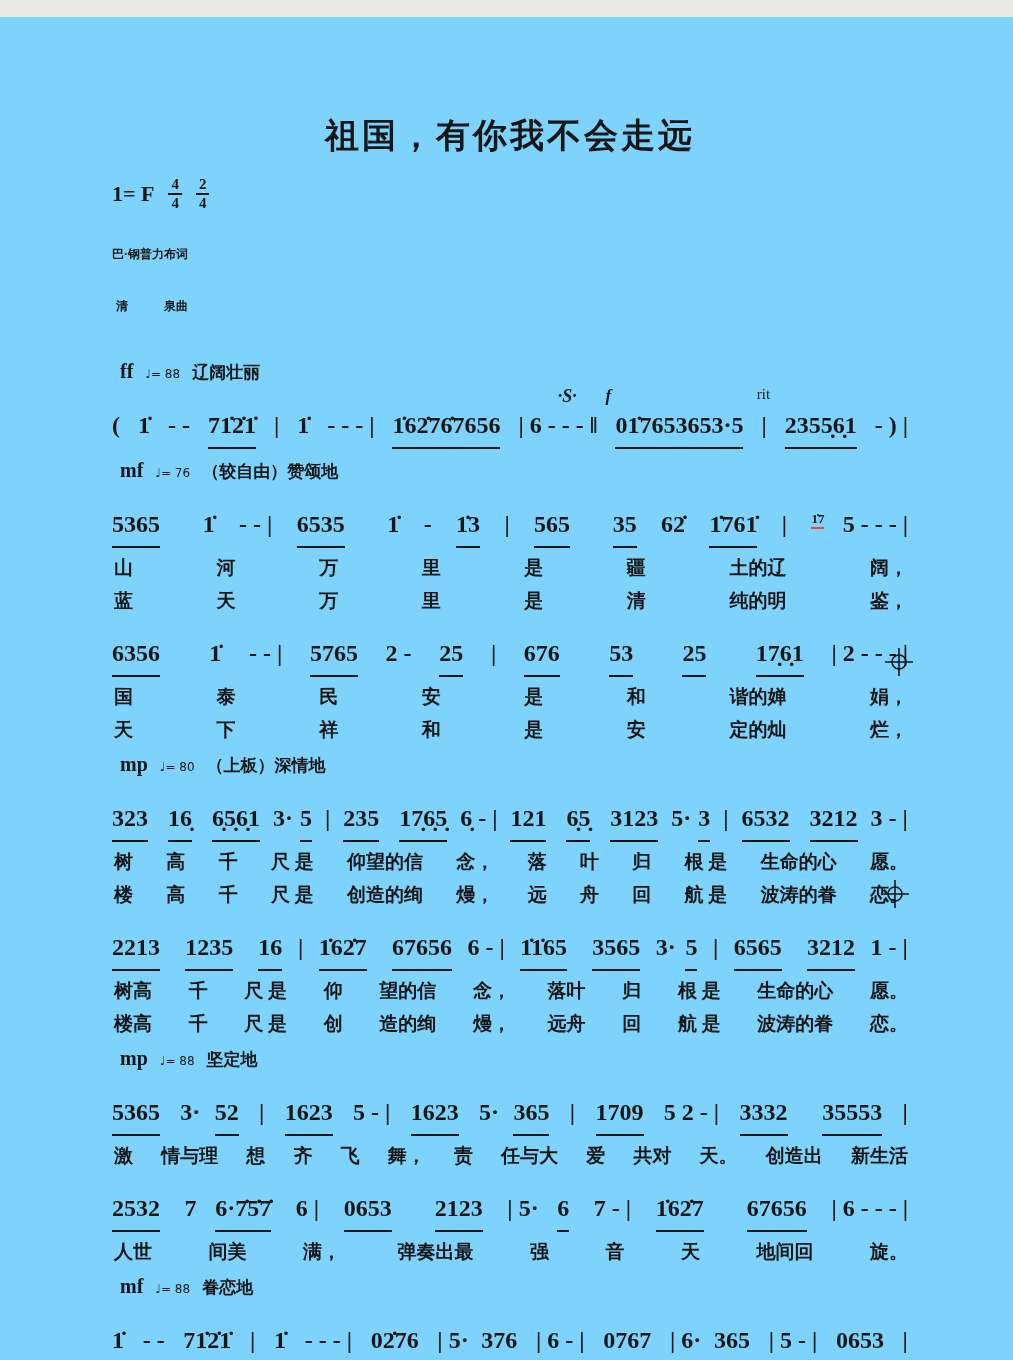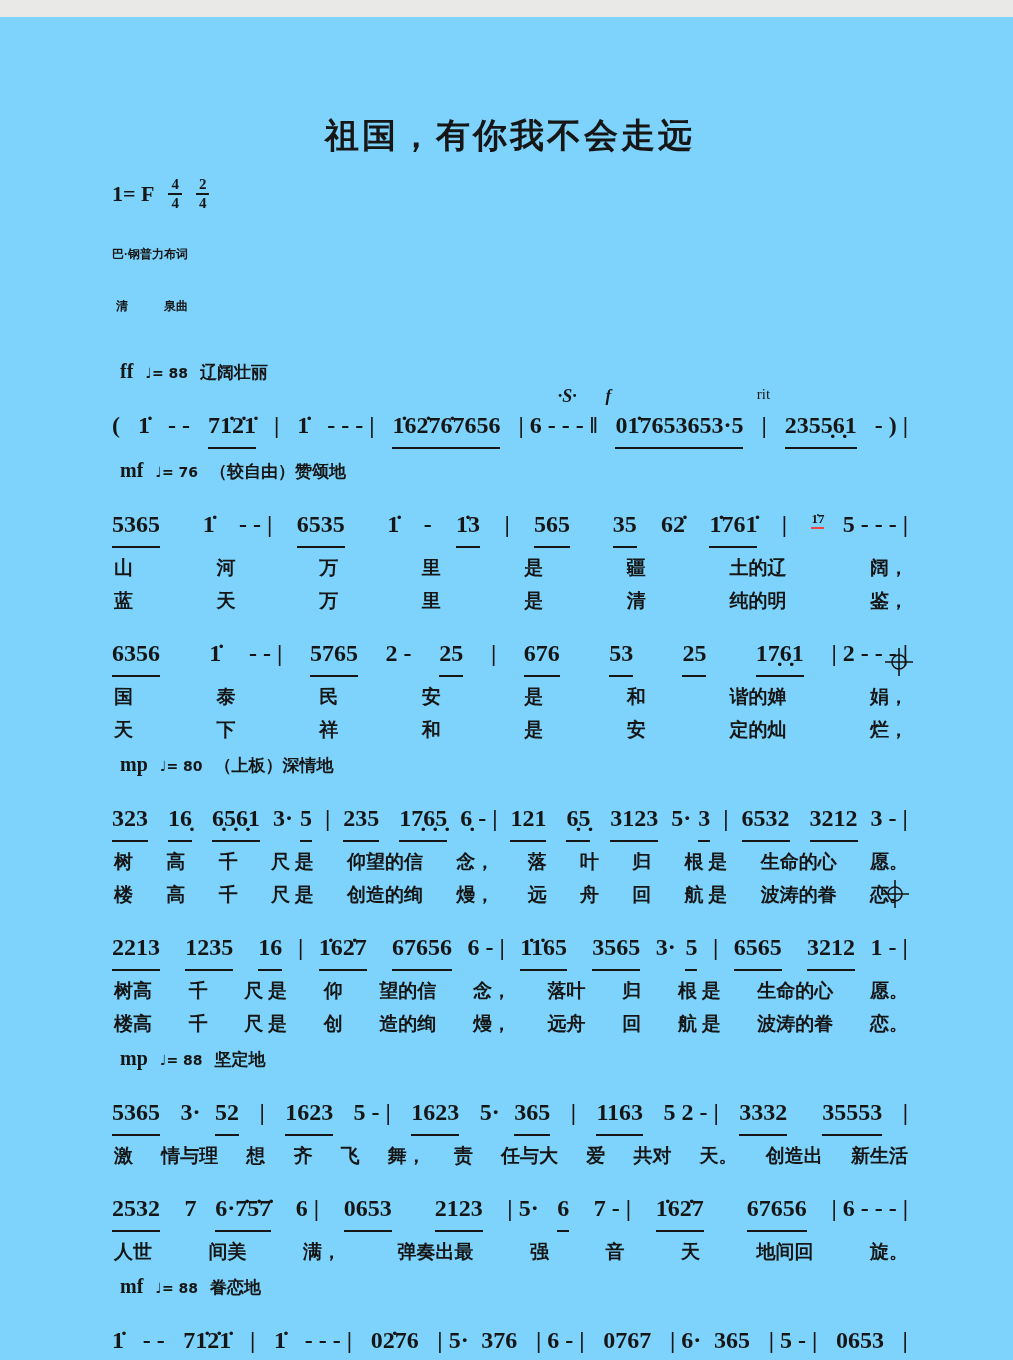--- a/index.html
+++ b/index.html
@@ -16,21 +16,21 @@
   .keyrow{display:flex; justify-content:space-between; align-items:flex-start; margin-bottom:2px;flex-direction:column;}
   .keysig{font-weight:bold; font-size:22px; display:flex; align-items:center; gap:14px;}
   .frac{display:inline-flex; flex-direction:column; align-items:center; font-size:15px; line-height:1; font-weight:bold;}
   .frac .num{border-bottom:2px solid #161616; padding:0 3px 1px;}
   .frac .den{padding-top:1px;}
   .credits{text-align:right; font-family:"Liberation Sans", sans-serif; font-weight:bold; font-size:12px; line-height:1.45; white-space:pre;}
   
   .system{margin-bottom:9px;}
   .tempo{display:flex; align-items:baseline; gap:12px; margin:10px 0 0 8px; height:26px;}
   .tempo .dyn{font-weight:bold; font-size:20px;}
-  .tempo .beat{font-family:"DejaVu Sans", sans-serif; font-size:14px; font-weight:bold;}
+  .tempo .beat{font-family:"DejaVu Sans", sans-serif; font-size:12px; font-weight:normal;}
   .tempo .expr{font-family:"Liberation Sans", sans-serif; font-weight:bold; font-size:17px;}
   .notes-row{position:relative; margin-top:24px;}
   .notes-line{
     display:flex; justify-content:space-between; align-items:baseline;
     font-weight:bold; font-size:24px; white-space:pre; line-height:1.25;
   }
   .notes-line span{display:inline-block;}
   .notes-line .u{border-bottom:2.5px solid #161616; padding-bottom:7px;}
   .notes-line .g{font-size:13px; transform:translateY(-9px); border-bottom:2px solid #ef4444;}
   .mark{position:absolute; top:-24px; font-size:15px; white-space:nowrap;}
@@ -122,21 +122,21 @@
           <div class="lyric-row"><span>树高</span><span>千</span><span>尺 是</span><span>仰</span><span>望的信</span><span>念，</span><span>落叶</span><span>归</span><span>根 是</span><span>生命的心</span><span>愿。</span></div>
           <div class="lyric-row"><span>楼高</span><span>千</span><span>尺 是</span><span>创</span><span>造的绚</span><span>熳，</span><span>远舟</span><span>回</span><span>航 是</span><span>波涛的眷</span><span>恋。</span></div>
         </div>
         <div class="system">
           <div class="tempo">
             <span class="dyn">mp</span>
             <span class="beat">♩= 88</span>
             <span class="expr">坚定地</span>
           </div>
           <div class="notes-row">
-            <div class="notes-line"><span class="u">5365</span><span> 3·</span><span class="u">52</span><span> | </span><span class="u">1623</span><span> 5 - | </span><span class="u">1623</span><span> 5·</span><span class="u">365</span><span> | </span><span class="u">1163</span><span> 5 2 - | </span><span class="u">3332</span><span> </span><span class="u">35553</span><span> |</span></div>
+            <div class="notes-line"><span class="u">5365</span><span> 3·</span><span class="u">52</span><span> | </span><span class="u">1623</span><span> 5 - | </span><span class="u">1623</span><span> 5·</span><span class="u">365</span><span> | </span><span class="u">1709</span><span> 5 2 - | </span><span class="u">3332</span><span> </span><span class="u">35553</span><span> |</span></div>
           </div>
           <div class="lyric-row"><span>激</span><span>情与理</span><span>想</span><span>齐</span><span>飞</span><span>舞，</span><span>责</span><span>任与大</span><span>爱</span><span>共对</span><span>天。</span><span>创造出</span><span>新生活</span></div>
         </div>
         <div class="system">
           <div class="notes-row">
             <div class="notes-line"><span class="u">2532</span><span> 7</span><span class="u">6·7̇5̇7̇</span><span> 6 | </span><span class="u">0653</span><span> </span><span class="u">2123</span><span> | 5·</span><span class="u">6</span><span> 7 - | </span><span class="u">1̇62̇7</span><span> </span><span class="u">67656</span><span> | 6 - - - |</span></div>
           </div>
           <div class="lyric-row"><span>人世</span><span>间美</span><span>满，</span><span>弹奏出最</span><span>强</span><span>音</span><span>天</span><span>地间回</span><span>旋。</span></div>
         </div>
         <div class="system">

